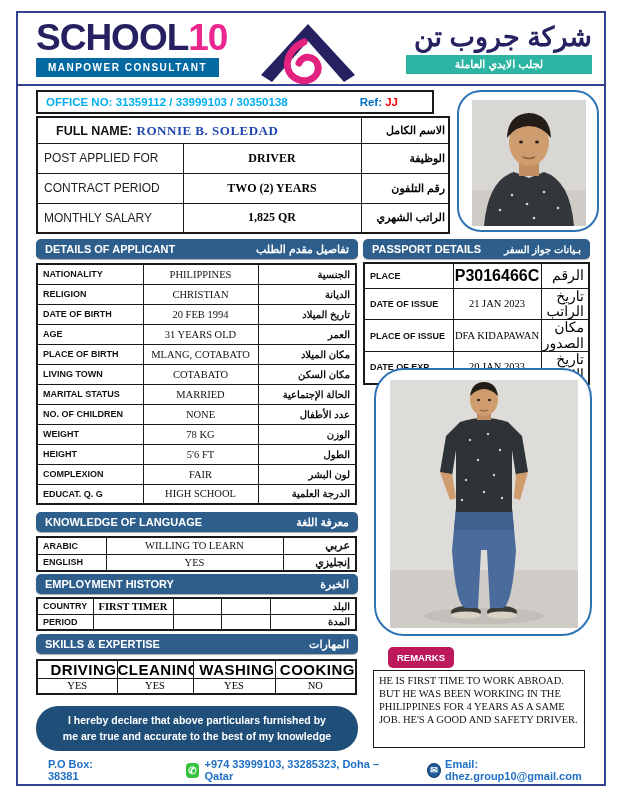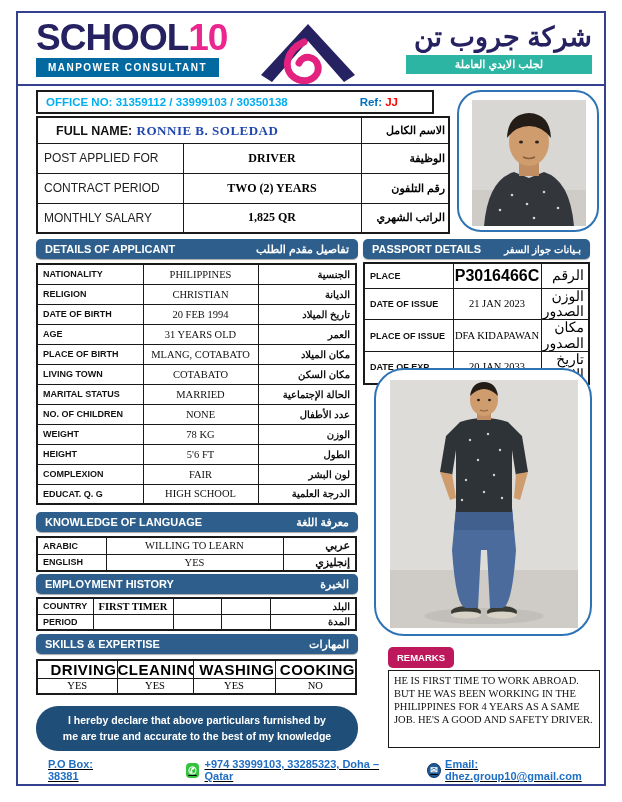--- a/index.html
+++ b/index.html
@@ -83,25 +83,25 @@
   .photo-frame { position:absolute; border:2px solid #2E74B5; border-radius:24px; background:#fff; }
   .headshot { left:457px; top:90px; width:142px; height:142px; }
   .fullbody { left:374px; top:368px; width:218px; height:268px; border-radius:30px; }
   .photo-inner { position:absolute; background:linear-gradient(#e6e6e6,#c7c7c7); overflow:hidden; }
   .headshot .photo-inner { left:13px; top:8px; width:114px; height:126px; }
   .fullbody .photo-inner { left:14px; top:10px; width:188px; height:248px; }
 
   .remarks-badge { position:absolute; left:388px; top:647px; width:66px; height:21px; background:#be185d;
                    border-radius:5px; color:#fff; font-size:9.5px; font-weight:bold;
                    display:flex; align-items:center; justify-content:center; }
-  .remarks-box { position:absolute; left:388px; top:670px; width:212px; height:78px; border:1.5px solid #1a1a1a;
+  .remarks-box { position:absolute; left:373px; top:670px; width:212px; height:78px; border:1.5px solid #1a1a1a;
                  font-family:"Liberation Serif", serif; font-size:10.5px; color:#111; padding:3px 5px; line-height:1.25; }
 
   
-  .footer { position:absolute; left:16px; top:756px; width:590px; height:28px; display:flex; align-items:center;text-decoration:underline; }
+  .footer { position:absolute; left:16px; top:756px; width:590px; height:28px; display:flex; align-items:center; }
   .foot-item { display:flex; align-items:center; color:#1F6FC5; font-weight:bold; font-size:11px; }
   .po { margin-left:32px; }
   .phone { margin-left:64px; }
   .email { margin-left:30px; }
   .wa-icon { width:15px; height:15px; background:#35c33f; border-radius:4px; color:#fff; font-size:10px;
              display:flex; align-items:center; justify-content:center; margin-right:5px; }
   .em-icon { width:15px; height:15px; background:#1F5C99; border-radius:50%; color:#fff; font-size:9px;
              display:flex; align-items:center; justify-content:center; margin-right:4px; border:1px solid #163f6b; }
 </style>
 </head>
@@ -356,21 +356,21 @@
       </colgroup>
     <tbody>
         <tr style="height:22px">
       <td class="lbl">PLACE</td>
       <td class="pp-num">P3016466C</td>
       <td class="pp-ar">الرقم</td>
     </tr>
     <tr style="height:26px">
       <td class="lbl">DATE OF ISSUE</td>
       <td class="pp-val">21 JAN 2023</td>
-      <td class="pp-ar">الوزن الصدور</td>
+      <td class="pp-ar">تاريخ الراتب</td>
     </tr>
     <tr style="height:28px">
       <td class="lbl">PLACE OF ISSUE</td>
       <td class="pp-val" style="width:88px">DFA KIDAPAWAN</td>
       <td class="pp-ar">مكان الصدور</td>
     </tr>
     <tr style="height:26px">
       <td class="lbl">DATE OF EXP</td>
       <td class="pp-val">20 JAN 2033</td>
       <td class="pp-ar">تاريخ الانتهاء</td>

